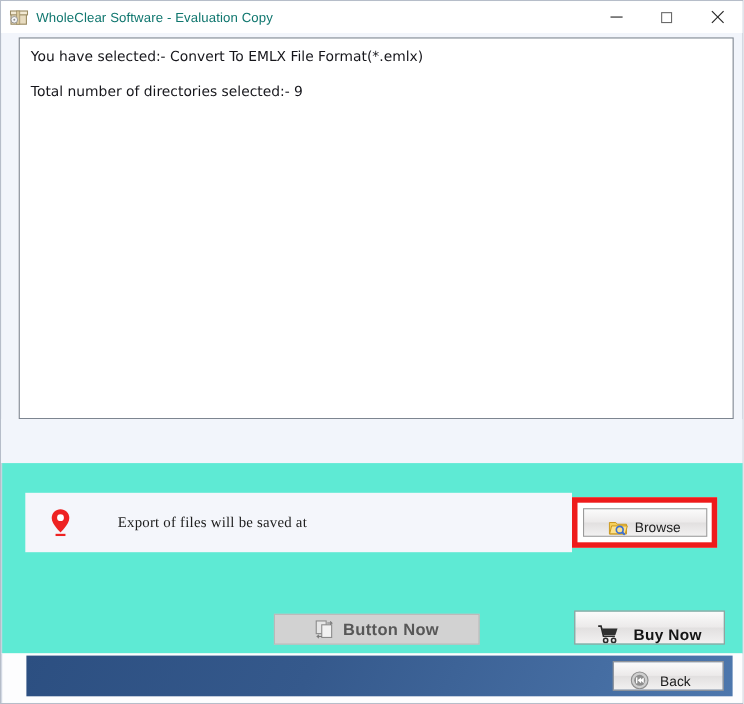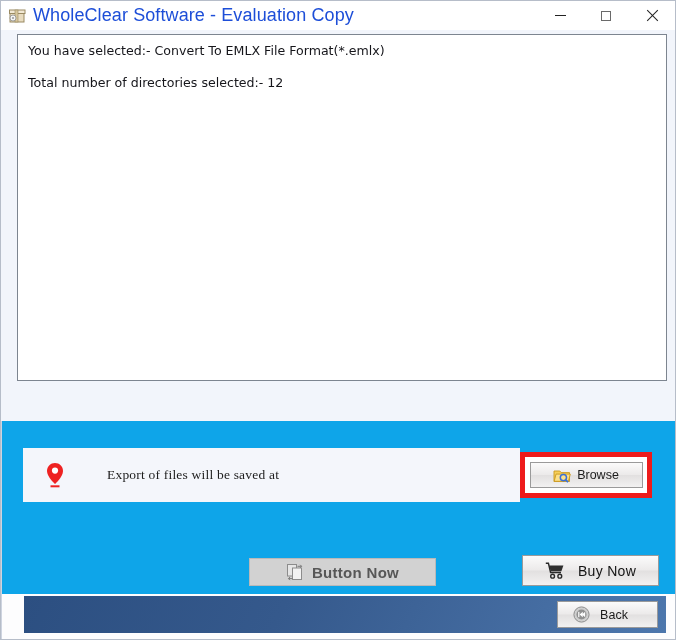--- a/index.html
+++ b/index.html
@@ -37,22 +37,22 @@
   }
   .title-icon {
     width: 17px;
     height: 16px;
     margin-left: 8px;
     margin-right: 7px;
     position: relative;
     flex: none;
   }
   .title-text {
-    font-size: 18px;
-    color: #1d4ed8;
+    font-size: 12px;
+    color: #0f766e;
     letter-spacing: 0.1px;
     white-space: nowrap;
   }
   .win-controls {
     position: absolute;
     right: 0; top: 0;
     height: 29px;
     display: flex;
   }
   .win-btn {
@@ -100,21 +100,21 @@
 
   
   .mid-gap {
     height: 40px;
     background: #f2f5fb;
   }
 
   
   .lower-panel {
     flex: 1;
-    background: #0ea5e9;
+    background: #5eead4;
     border-left: 1px solid #ced4e0;
     position: relative;
   }
 
   .save-row {
     position: absolute;
     left: 21px;
     top: 27px;
     width: 497px;
     height: 54px;
@@ -149,21 +149,21 @@
     background: #ffffff;
     display: flex;
     align-items: center;
     justify-content: center;
   }
   .btn3d {
     background: linear-gradient(#fbfbfb, #eceaea 48%, #e2e0e0 52%, #f2f1f1);
     border: 1px solid #9a9a9a;
     box-sizing: border-box;
     display: flex;
-    align-items: center;
+    align-items: flex-end;
     justify-content: center;
     cursor: pointer;
     font-family: "Liberation Sans", sans-serif;
   }
   .browse-btn {
     width: 113px;
     height: 26px;
     gap: 6px;
     font-size: 12.5px;
     color: #1c1c1c;
@@ -195,21 +195,21 @@
   .convert-icon { width: 19px; height: 19px; position: relative; flex: none; }
 
   .buy-btn {
     position: absolute;
     left: 520px;
     top: 134px;
     width: 137px;
     height: 31px;
     gap: 12px;
     font-size: 14px;
-    font-weight: normal;
+    font-weight: bold;
     color: #141414;
     letter-spacing: 0.3px;
   }
   .cart-icon { width: 21px; height: 17px; position: relative; flex: none; }
 
   
   .footer {
     height: 45px;
     min-height: 45px;
     background: #fdfdfe;
@@ -269,21 +269,21 @@
         <div class="glyph-max"></div>
       </div>
       <div class="win-btn close">
         <div class="glyph-close"></div>
       </div>
     </div>
   </div>
 
   <div class="log-wrap">
     <div class="log-line">You have selected:- Convert To EMLX File Format(*.emlx)</div>
-    <div class="log-line">Total number of directories selected:- 12</div>
+    <div class="log-line">Total number of directories selected:- 9</div>
   </div>
 
   <div class="mid-gap"></div>
 
   <div class="lower-panel">
 
     <div class="save-row">
       <div class="pin-icon">
         <svg width="22" height="28" viewBox="0 0 22 28">
           <path d="M11 2 C6.6 2 3 5.5 3 9.9 C3 15.6 11 23 11 23 C11 23 19 15.6 19 9.9 C19 5.5 15.4 2 11 2 Z" fill="#ee2222"></path>

